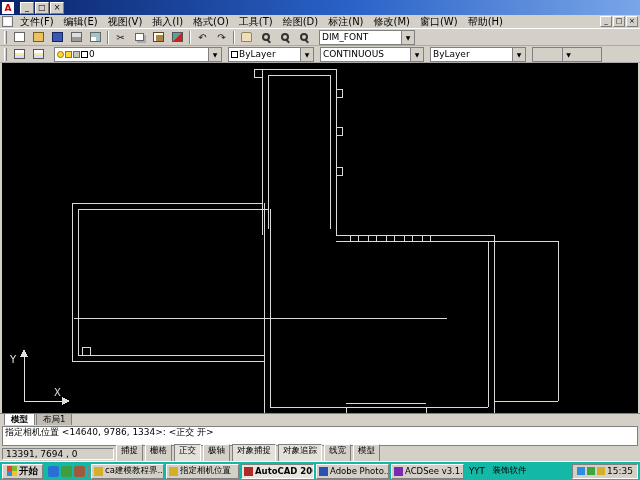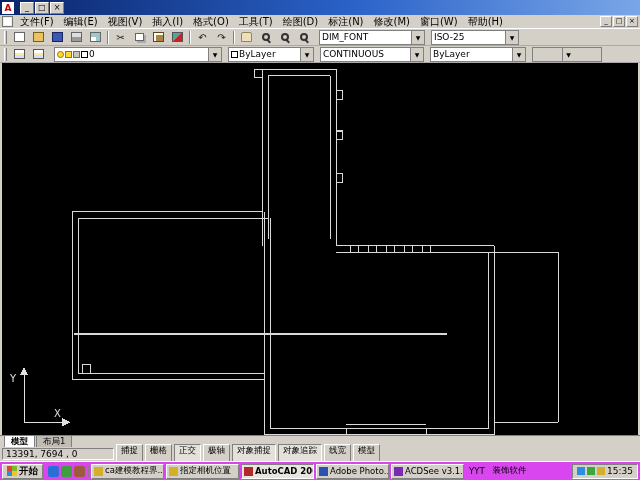--- a/index.html
+++ b/index.html
@@ -70,21 +70,21 @@
   .cmdinner { width:100%; height:100%; background:#fff; border:1px solid #808080; font-size:9px; line-height:10px; padding:0 2px; color:#000; overflow:hidden; }
 
   
   .statusbar { flex:none; height:14px; display:flex; align-items:center; background:#D4D0C8; padding:0 2px; gap:2px; }
   .coords { width:112px; height:12px; font-size:9px; padding:0 3px; background:#D4D0C8; flex:none; overflow:hidden; white-space:nowrap; }
   .sbtn { height:20px; font-size:8.5px; line-height:10px; padding:0 4px; background:#D4D0C8; flex:none; white-space:nowrap; }
   .sbtn.pressed { border-top:1px solid #808080; border-left:1px solid #808080; border-right:1px solid #fff; border-bottom:1px solid #fff; background:#e4e1da; }
   .status-fill { flex:1; }
 
   
-  .taskbar { flex:none; height:19px; background:#d946ef; border-top:1px solid #fff; display:flex; align-items:center; padding:0 2px; gap:2px; }
+  .taskbar { flex:none; height:19px; background:#14b8a6; border-top:1px solid #fff; display:flex; align-items:center; padding:0 2px; gap:2px; }
   .start { height:15px; display:flex; align-items:center; gap:2px; background:#D4D0C8; font-weight:bold; font-size:9.5px; padding:0 4px; flex:none; }
   .winflag { width:10px; height:10px; display:grid; grid-template-columns:5px 5px; grid-template-rows:5px 5px; }
   .winflag i { display:block; }
   .winflag i:nth-child(1){background:#e6432c;} .winflag i:nth-child(2){background:#7eb932;}
   .winflag i:nth-child(3){background:#2b8fe0;} .winflag i:nth-child(4){background:#f5c325;}
   .ql { display:flex; gap:2px; padding:0 3px; border-right:1px solid #808080; flex:none; }
   .qicon { width:11px; height:11px; border-radius:2px; }
   .tasks { display:flex; gap:2px; flex:none; }
   .taskbtn { width:73px; height:15px; background:#D4D0C8; display:flex; align-items:center; gap:2px; font-size:8.5px; padding:0 2px; overflow:hidden; white-space:nowrap; flex:none; }
   .taskbtn.active { border-top:1px solid #808080; border-left:1px solid #808080; border-right:1px solid #fff; border-bottom:1px solid #fff; background:#e8e5de; font-weight:bold; }
@@ -176,26 +176,22 @@
         <span class="tbtn">
           <span class="ic ic-zoom"></span>
         </span>
         <span class="tbtn">
           <span class="ic ic-zoom"></span>
         </span>
         <span class="tbtn">
           <span class="ic ic-zoom"></span>
         </span>
       </span>
-    <div class="combo" style="width:106px">
+    <div class="combo" style="width:96px">
       <span class="combo-text">DIM_FONT</span>
-      <span class="combo-arrow">▼</span>
-    </div>
-    <div class="combo" style="width:88px">
-      <span class="combo-text">ISO-25</span>
       <span class="combo-arrow">▼</span>
     </div>
   </div>
 
   <div class="toolbar">
     <span class="grip"></span>
     <span id="layer-icons" style="display:flex;align-items:center">
         <span class="tbtn">
           <span class="ic ic-layers"></span>
         </span>
@@ -281,20 +277,26 @@
     </svg>
   </div>
 
   <div class="tabsrow">
     <span id="tabs" style="display: flex;">
         <span class="tab active">模型</span>
         <span class="tab">布局1</span>
       </span>
   </div>
 
+  <div class="cmdwrap">
+    <div class="cmdinner">
+      <div>指定相机位置 &lt;14640, 9786, 1334&gt;: &lt;正交 开&gt;</div>
+      <div></div>
+    </div>
+  </div>
 
   <div class="statusbar">
     <div class="coords sunken">13391, 7694 , 0</div>
     <span id="status-toggles" style="display:flex;gap:2px">
         <span class="sbtn raised">捕捉</span>
         <span class="sbtn raised">栅格</span>
         <span class="sbtn pressed">正交</span>
         <span class="sbtn raised">极轴</span>
         <span class="sbtn pressed">对象捕捉</span>
         <span class="sbtn pressed">对象追踪</span>

